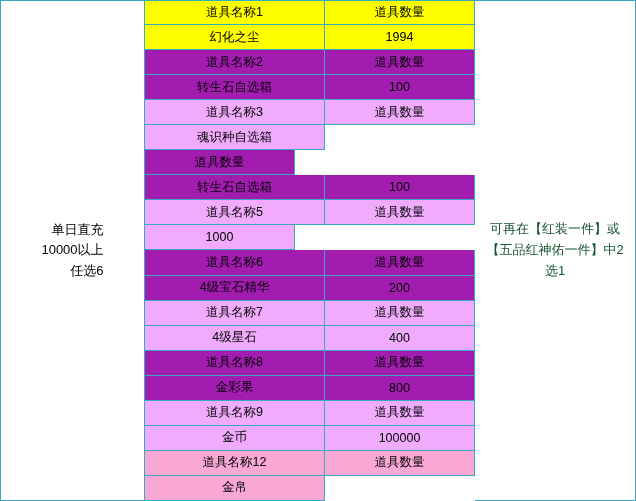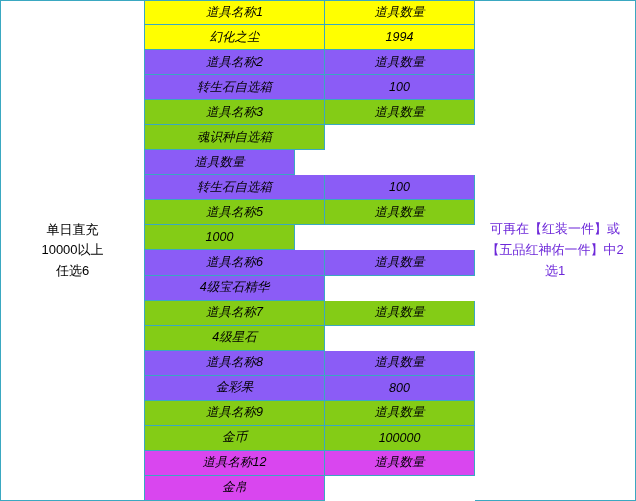--- a/index.html
+++ b/index.html
@@ -21,21 +21,21 @@
     box-sizing: border-box;
   }
   .col-left {
     width: 145px;
     flex: 0 0 145px;
     border: 1px solid #3aa8c1;
     box-sizing: border-box;
     display: flex;
     align-items: center;
     justify-content: center;
-    text-align: center;
+    text-align: right;
     font-size: 13px;
     color: #000;
     line-height: 1.55;
     background: #ffffff;
   }
   .col-mid {
     width: 330px;
     flex: 0 0 330px;
     display: flex;
     flex-direction: column;
@@ -45,53 +45,52 @@
     flex: 1 1 auto;
     border: 1px solid #3aa8c1;
     border-left: none;
     box-sizing: border-box;
     display: flex;
     align-items: center;
     justify-content: center;
     text-align: center;
     font-size: 13px;
     line-height: 1.6;
-    color: #6d28d9;
+    color: #14532d;
     background: #ffffff;
     padding: 0 6px;
   }
   .row {
     display: flex;
     flex-direction: row;
     height: 27.83px;
     box-sizing: border-box;
-    font-style: italic;
   }
   .cell {
     box-sizing: border-box;
     border: 1px solid #3aa8c1;
     border-left: none;
     display: flex;
     align-items: center;
     justify-content: center;
     text-align: center;
     font-size: 12.5px;
     color: #000;
     overflow: hidden;
     white-space: nowrap;
   }
   .row + .row .cell { border-top: none; }
   .cell.name { width: 180px; flex: 0 0 180px; }
   .cell.qty  { width: 150px; flex: 0 0 150px; }
 
   
   .c-yellow { background: #ffff00; }
-  .c-green  { background: #8b5cf6; }
-  .c-white  { background: #84cc16; }
-  .c-blue   { background: #d946ef; }
+  .c-green  { background: #a21caf; }
+  .c-white  { background: #f0abfc; }
+  .c-blue   { background: #f9a8d4; }
 </style>
 </head>
 <body>
 
 <div id="sheet">
 
   <div class="col-left">
     <span>单日直充<br>10000以上<br>任选6</span>
   </div>
 
@@ -132,27 +131,29 @@
       </div>
       <div class="row">
         <div class="cell qty c-white">1000</div>
       </div>
       <div class="row">
         <div class="cell name c-green">道具名称6</div>
         <div class="cell qty c-green">道具数量</div>
       </div>
       <div class="row">
         <div class="cell name c-green">4级宝石精华</div>
+        <div class="cell qty c-green">200</div>
       </div>
       <div class="row">
         <div class="cell name c-white">道具名称7</div>
         <div class="cell qty c-white">道具数量</div>
       </div>
       <div class="row">
         <div class="cell name c-white">4级星石</div>
+        <div class="cell qty c-white">400</div>
       </div>
       <div class="row">
         <div class="cell name c-green">道具名称8</div>
         <div class="cell qty c-green">道具数量</div>
       </div>
       <div class="row">
         <div class="cell name c-green">金彩果</div>
         <div class="cell qty c-green">800</div>
       </div>
       <div class="row">

